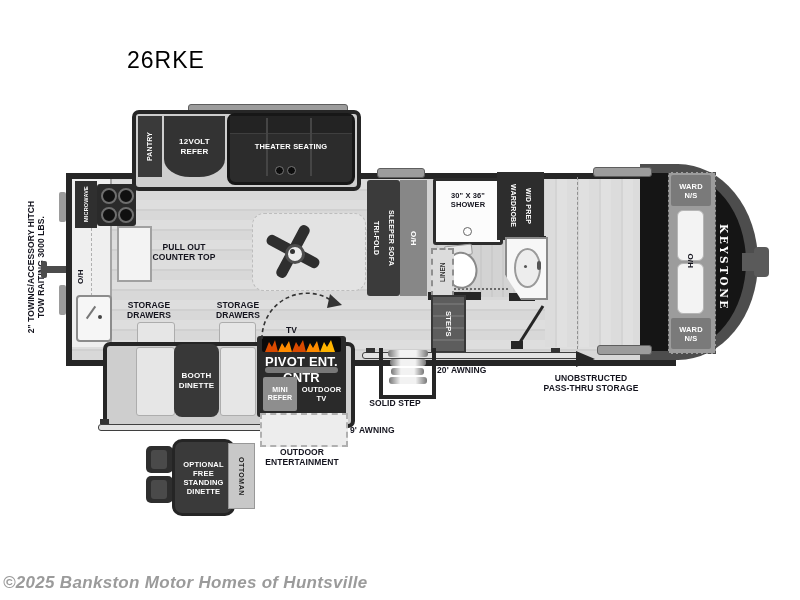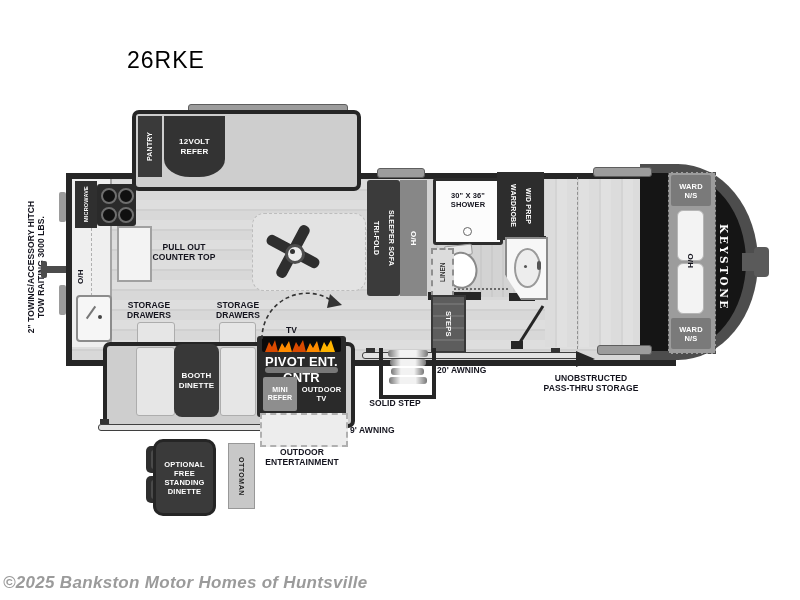--- a/index.html
+++ b/index.html
@@ -59,20 +59,28 @@
 
   <div class="abs cflex" style="left:714px;top:212px;width:20px;height:110px;writing-mode:vertical-rl;color:#fff;
               font-family:'DejaVu Serif',serif;font-weight:bold;font-size:10.5px;letter-spacing:2.5px;">KEYSTONE</div>
 
   <div class="abs" style="left:577px;top:177px;height:172px;border-left:1px dashed #909090;"></div>
 
   <div class="abs" style="left:132px;top:110px;width:221px;height:73px;background:#cecece;border:4px solid #262626;border-radius:7px;"></div>
   <div class="abs vup cflex wlbl" style="left:138px;top:116px;width:24px;height:61px;background:#3a3a3a;font-size:7px;">PANTRY</div>
   <div class="abs cflex wlbl pre" style="left:164px;top:116px;width:61px;height:61px;background:#333;border-radius:0 0 26px 26px / 0 0 18px 18px;font-size:8px;">12VOLT
 REFER</div>
+  <div class="abs" style="left:227px;top:113px;width:122px;height:66px;background:#2c2c2c;border:3px solid #171717;border-radius:8px;">
+    <div style="position:absolute;left:0;top:0;width:100%;height:17px;background:#232323;border-bottom:1px solid #3f3f3f;"></div>
+    <div style="position:absolute;left:36px;top:2px;width:2px;height:58px;background:#454545;"></div>
+    <div style="position:absolute;left:80px;top:2px;width:2px;height:58px;background:#454545;"></div>
+    <div class="wlbl" style="position:absolute;left:0;top:26px;width:100%;font-size:7.5px;">THEATER SEATING</div>
+    <div style="position:absolute;left:45px;top:50px;width:7px;height:7px;border-radius:50%;background:#0d0d0d;border:1px solid #777;"></div>
+    <div style="position:absolute;left:57px;top:50px;width:7px;height:7px;border-radius:50%;background:#0d0d0d;border:1px solid #777;"></div>
+  </div>
 
   <div class="abs" style="left:72px;top:179px;width:38px;height:168px;background:#efefef;border-right:2px solid #a5a5a5;"></div>
   <div class="abs" style="left:91px;top:183px;height:158px;border-left:1px dashed #b0b0b0;"></div>
   <div class="abs vup cflex wlbl" style="left:75px;top:181px;width:22px;height:47px;background:#2f2f2f;font-size:5.5px;">MICROWAVE</div>
   <div class="abs" style="left:97px;top:184px;width:39px;height:42px;background:#2a2a2a;border-radius:3px;">
     <div class="burner" style="left:4px;top:4px;"></div>
     <div class="burner" style="left:21px;top:4px;"></div>
     <div class="burner" style="left:4px;top:23px;"></div>
     <div class="burner" style="left:21px;top:23px;"></div>
   </div>
@@ -161,21 +169,21 @@
   <div class="abs" style="left:260px;top:413px;width:84px;height:30px;background:#ededed;border:2px dashed #b0b0b0;"></div>
   <div class="abs lbl pre" style="left:249px;top:447px;width:106px;">OUTDOOR
 ENTERTAINMENT</div>
 
   <div class="abs" style="left:146px;top:446px;width:27px;height:27px;background:#2e2e2e;border-radius:5px;">
     <div style="position:absolute;left:5px;top:4px;width:16px;height:19px;background:#4a4a4a;border-radius:3px;"></div>
   </div>
   <div class="abs" style="left:146px;top:476px;width:27px;height:27px;background:#2e2e2e;border-radius:5px;">
     <div style="position:absolute;left:5px;top:4px;width:16px;height:19px;background:#4a4a4a;border-radius:3px;"></div>
   </div>
-  <div class="abs cflex wlbl pre" style="left:153px;top:439px;width:57px;height:71px;background:#3a3a3a;border:3px solid #252525;border-radius:10px;font-size:7.5px;">OPTIONAL
+  <div class="abs cflex wlbl pre" style="left:172px;top:439px;width:57px;height:71px;background:#3a3a3a;border:3px solid #252525;border-radius:10px;font-size:7.5px;">OPTIONAL
 FREE
 STANDING
 DINETTE</div>
   <div class="abs vdown cflex" style="left:228px;top:443px;width:25px;height:64px;background:#c8c8c8;border:1px solid #989898;font-size:7px;font-weight:bold;color:#222;letter-spacing:.5px;">OTTOMAN</div>
 
   <div class="abs rod" style="left:362px;top:352px;width:216px;height:5px;"></div>
   <div class="abs" style="left:366px;top:348px;width:9px;height:5px;background:#333;"></div>
   <div class="abs" style="left:551px;top:348px;width:9px;height:5px;background:#333;"></div>
   <div class="abs" style="left:576px;top:351px;width:0;height:0;border-top:8px solid transparent;border-bottom:8px solid transparent;border-left:19px solid #262626;"></div>
   <div class="abs lbl" style="left:437px;top:365px;">20' AWNING</div>

